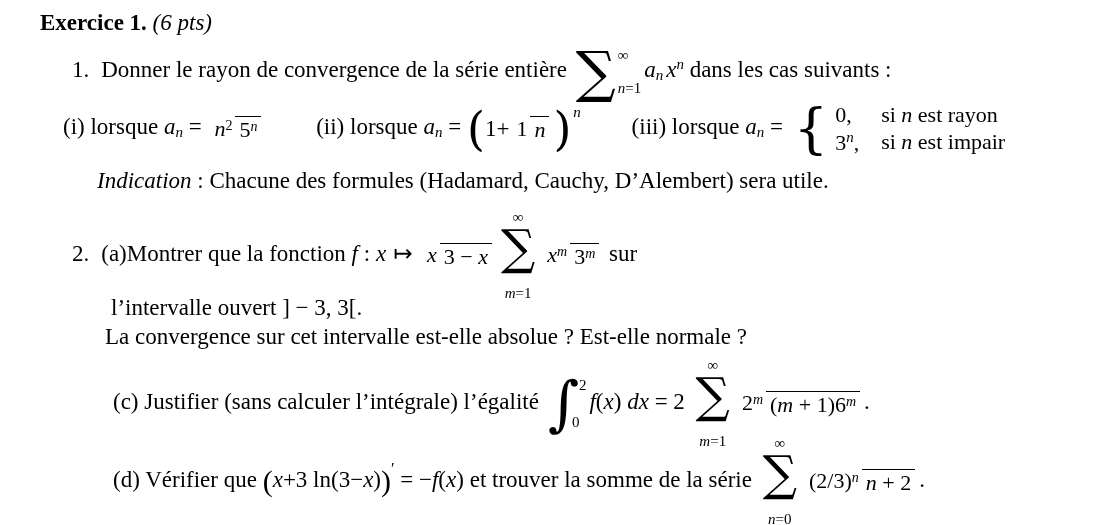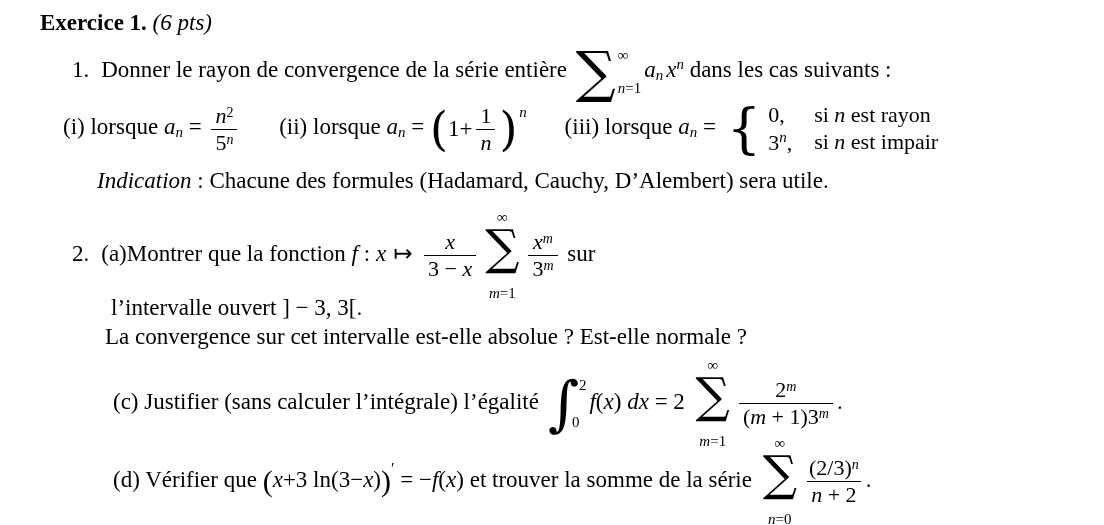--- a/index.html
+++ b/index.html
@@ -7,25 +7,25 @@
     position:relative; width:1104px; height:525px; background:#ffffff; color:#000;
     font-family:"Liberation Serif","DejaVu Serif","DejaVu Sans",serif;
     font-size:23px; overflow:hidden;border-radius:28px;
   }
   .row {position:absolute; white-space:nowrap; line-height:1.25;}
   .bold {font-weight:700;}
   .itl {font-style:italic;}
   .mi {font-style:italic;}
   .numlab {margin-right:12px;}
   .xgap {margin-left:3px;}
-  .gap {margin-left:32px;}
+  .gap {margin-left:45px;}
   .sup {font-size:15px; vertical-align:0.55em;}
   .sub {font-size:15px; vertical-align:-0.2em;}
   
-  .frac {display:inline-flex; flex-direction:column; align-items:center; vertical-align:middle;
+  .frac {display:inline-flex; align-items:center; vertical-align:middle;
          line-height:1.08; margin:0 4px; font-size:22px;}
   .frac .num {padding:0 3px 1px;}
   .frac .den {border-top:1.5px solid #000; padding:1px 4px 0;}
   .frac .s {font-size:14px; vertical-align:0.45em;}
   
   .opsum-inline {display:inline-flex; align-items:center; vertical-align:middle; margin:0 3px;}
   .opsum-inline .sig {font-size:56px; line-height:0.8; font-family:"DejaVu Serif","DejaVu Sans",serif;}
   .opsum-inline .scr {display:inline-flex; flex-direction:column; justify-content:space-between;
                       height:52px; font-size:15px; margin-left:2px;}
   
@@ -135,21 +135,21 @@
       <span class="scr">
         <span class="t">2</span>
         <span class="b">0</span>
       </span>
     </span><span class="mi">f</span><span>(</span><span class="mi">x</span><span>) </span><span class="mi">dx</span><span> = 2 </span><span class="opsum">
       <span class="lim lt">∞</span>
       <span class="sig">∑</span>
       <span class="lim lb"><span class="mi">m</span><span>=1</span></span>
     </span><span class="frac">
       <span class="num"><span>2</span><span class="s mi">m</span></span>
-      <span class="den"><span>(</span><span class="mi">m</span><span> + 1)3</span><span class="s mi">m</span></span>
+      <span class="den"><span>(</span><span class="mi">m</span><span> + 1)6</span><span class="s mi">m</span></span>
     </span><span>.</span>
   </div>
 
   <div class="row" style="left:113px; top:436px;">
     <span>(d) Vérifier que </span><span class="dparen">(</span><span class="mi">x</span><span>+3 ln(3−</span><span class="mi">x</span><span>)</span><span class="dparen">)</span><span class="prime">′</span><span> = −</span><span class="mi">f</span><span>(</span><span class="mi">x</span><span>)</span><span> et trouver la somme de la série </span><span class="opsum">
       <span class="lim lt">∞</span>
       <span class="sig">∑</span>
       <span class="lim lb"><span class="mi">n</span><span>=0</span></span>
     </span><span class="frac">
       <span class="num"><span>(2/3)</span><span class="s mi">n</span></span>

